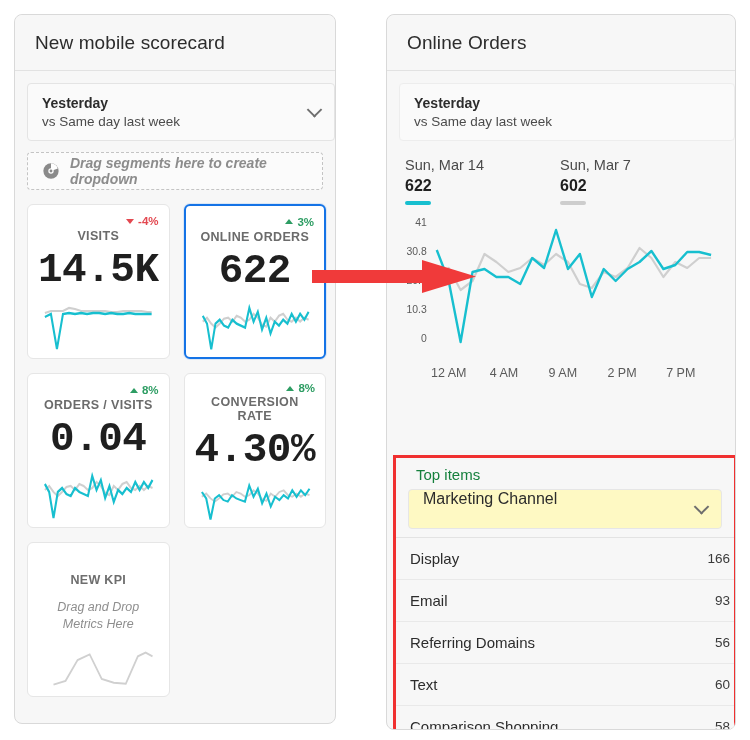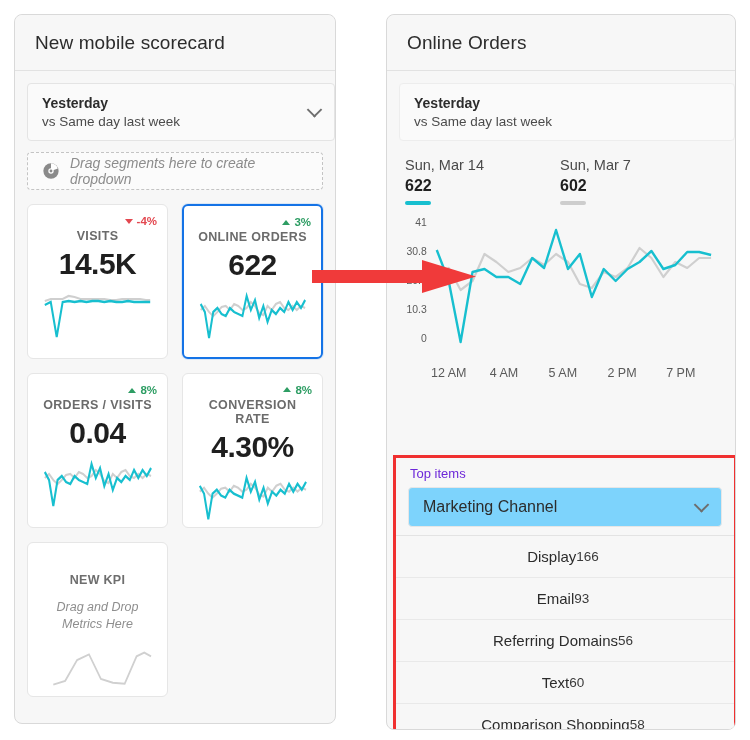--- a/index.html
+++ b/index.html
@@ -55,21 +55,21 @@
   
   .dropzone {
     margin: 11px 12px 0 12px;
     height: 38px;
     border: 1px dashed #c4c4c4;
     border-radius: 4px;
     background: #fbfbfb;
     display: flex; align-items: center; gap: 10px;
     padding: 0 14px;
   }
-  .dz-label { font-size: 14px; font-style: italic; color: #8c8c8c; }
+  .dz-label { font-size: 14px; font-style: italic; color: #8c8c8c; font-weight: bold; }
   .seg-icon { width: 18px; height: 18px; flex: 0 0 18px; }
 
   
   .kpi-grid {
     margin: 14px 12px 0 12px;
     display: grid;
     grid-template-columns: 1fr 1fr;
     gap: 14px;
   }
   .kpi {
@@ -92,22 +92,23 @@
   .kpi-delta.down { color: #e34850; }
   .tri { width:0; height:0; border-left:4.5px solid transparent; border-right:4.5px solid transparent; }
   .tri.up   { border-bottom: 5px solid #2d9d63; }
   .tri.down { border-top: 5px solid #e34850; }
   .kpi-label {
     font-size: 12.5px; font-weight: bold; color: #6b6b6b;
     letter-spacing: .35px; text-align: center;
   }
   .kpi-value {
     margin-top: 4px;
-    font-size: 30px; font-weight: bold; color: #1f1f1f;
+    font-size: 41px; font-weight: bold; color: #1f1f1f;
     letter-spacing: -.5px;
+    font-family: Liberation Mono, monospace;
   }
   .kpi-spark { margin-top: 6px; width: 100%; height: 52px; }
 
   .kpi.placeholder { justify-content: flex-start; padding-top: 30px; }
   .ph-title { font-size: 12.5px; font-weight: bold; color: #6e6e6e; letter-spacing:.3px; }
   .ph-sub   { font-size: 12.5px; font-style: italic; color: #8e8e8e; text-align:center; line-height:1.35; margin-top:12px; }
   .ph-spark { margin-top: 12px; width:100%; height: 48px; }
 
   
   .legend-row { display: flex; padding: 16px 0 0 18px; gap: 15px; }
@@ -121,37 +122,37 @@
   .axis-x { display:flex; padding-left: 34px; margin-top: 2px; }
   .axis-x span { font-size: 12.5px; color: #5a5a5a; width: 62px; }
 
   
   .topitems-box {
     position: absolute; left: 6px; top: 440px; width: 344px; height: 290px;
     border: 3px solid #f03030;
     background: #f7f7f7;
     overflow: hidden;
   }
-  .ti-header { font-size: 13px; color: #6d28d9; padding: 8px 0 6px 14px; }
+  .ti-header { font-size: 15px; color: #15803d; padding: 8px 0 6px 20px; }
   .ti-select {
     margin: 0 12px;
-    background: #7dd3fc;
+    background: #fef9c3;
     border: 1px solid #e6e6e6;
     border-radius: 4px;
     height: 40px;
-    display: flex; align-items: center;
+    display: flex; 
     padding: 0 14px;
     position: relative;
   }
   .ti-select-label { font-size: 16px; color: #2c2c2c; }
   .ti-list { margin-top: 8px; }
   .ti-row {
-    display: flex; align-items: center; justify-content: center;
+    display: flex; align-items: center; justify-content: space-between;
     height: 42px;
-    padding: 0 18px 0 14px;
+    padding: 0 4px 0 14px;
     border-top: 1px solid #e9e9e9;
     background: #f7f7f7;
   }
   .ti-row:first-child { border-top: 1px solid #e3e3e3; }
   .ti-name { font-size: 15px; color: #2c2c2c; }
   .ti-val  { font-size: 13.5px; color: #3a3a3a; }
 
   
   .arrow { position: absolute; left: 312px; top: 258px; width: 166px; height: 36px; }
 </style>
@@ -287,21 +288,21 @@
         <text x="30" y="104" font-size="10.5" fill="#5a5a5a" text-anchor="end" font-family="Liberation Sans, sans-serif">10.3</text>
         <text x="30" y="133" font-size="10.5" fill="#5a5a5a" text-anchor="end" font-family="Liberation Sans, sans-serif">0</text>
 
         <polyline fill="none" stroke="#cfcfcf" stroke-width="2.2" stroke-linejoin="round" points="40,75 52,59 64,81 76,72 88,45 100,53 112,63 124,59 136,49 148,56 160,45 172,53 184,75 196,79 208,63 220,68 232,59 244,39 256,49 268,68 280,53 292,59 304,49 316,49"></polyline>
 
         <polyline fill="none" stroke="#17bfcf" stroke-width="2.4" stroke-linejoin="round" points="40,41 52,72 64,133 76,63 88,60 100,68 112,68 124,75 136,49 148,59 160,21 172,60 184,45 196,88 208,60 220,72 232,60 244,53 256,42 268,60 280,56 292,43 304,43 316,46"></polyline>
       </svg>
       <div class="axis-x">
         <span>12 AM</span>
         <span>4 AM</span>
-        <span>5 AM</span>
+        <span>9 AM</span>
         <span>2 PM</span>
         <span>7 PM</span>
       </div>
     </div>
 
     <div class="topitems-box">
       <div class="ti-header">Top items</div>
 
       <div class="ti-select">
         <span class="ti-select-label">Marketing Channel</span>

